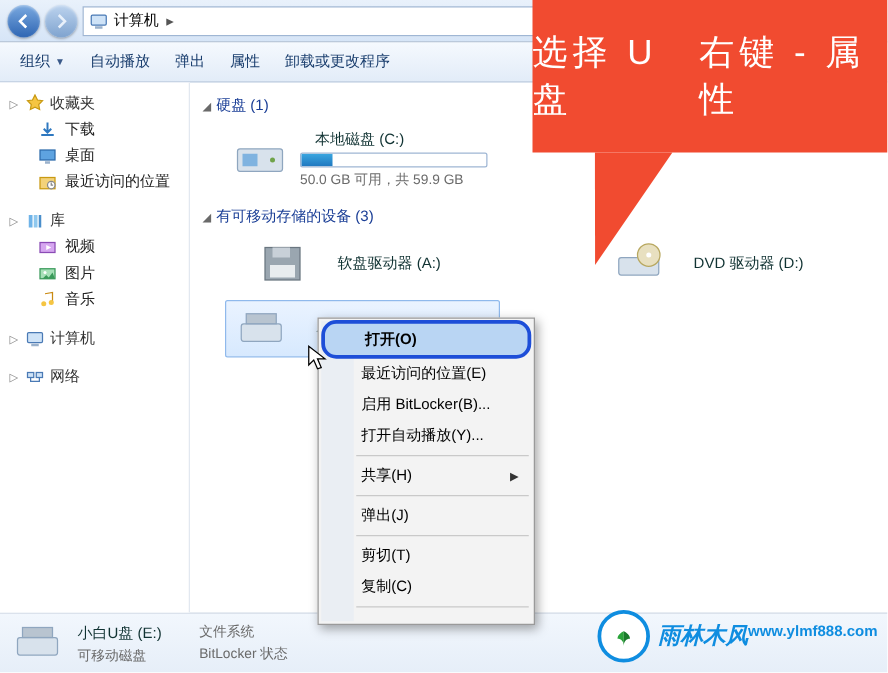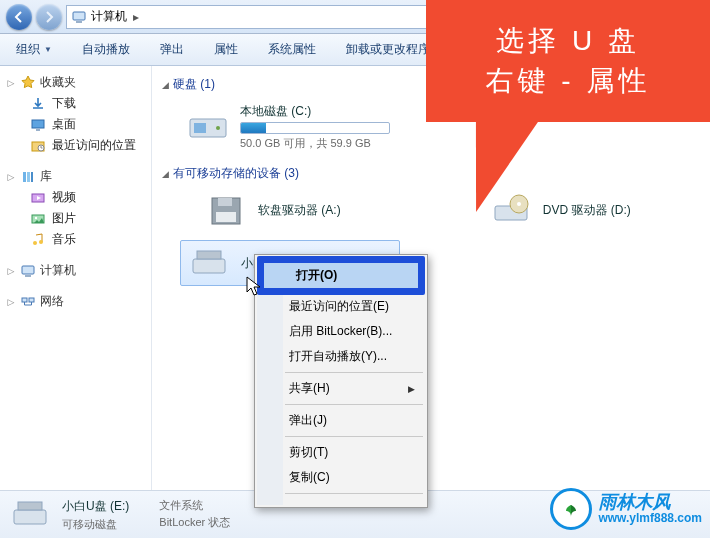--- a/index.html
+++ b/index.html
@@ -7,71 +7,71 @@
 
   
   .addrbar { height: 34px; background: linear-gradient(#e9f1fb, #d6e5f7); border-bottom: 1px solid #a8b9d0; display: flex; align-items: center; padding: 0 6px; gap: 4px; }
   .nav-btn { width: 26px; height: 26px; border-radius: 50%; background: linear-gradient(#7aa9e0,#2f66b3); box-shadow: inset 0 1px 2px rgba(255,255,255,.4), 0 1px 2px rgba(0,0,0,.3); display:flex; align-items:center; justify-content:center; color:#fff; font-size:14px; }
   .nav-btn.fwd { background: linear-gradient(#bcd3ee,#7fa3cf); }
   .addr-field { flex: 1; height: 24px; background: #fff; border: 1px solid #9fb6d4; display:flex; align-items:center; padding: 0 4px; gap:4px; }
   .addr-icon { width:16px; height:16px; display:inline-flex; align-items:center; justify-content:center; }
   .addr-sep { color:#555; padding:0 2px; }
 
   
-  .toolbar { height: 32px; background: linear-gradient(#f5f9fe,#e2ecf8); border-bottom:1px solid #b6c7dd; display:flex; align-items:center; padding:0 8px; gap:14px; }
+  .toolbar { height: 32px; background: linear-gradient(#f5f9fe,#e2ecf8); border-bottom:1px solid #b6c7dd; display:flex; align-items:center; padding:0 8px; gap:4px; }
   .tb-item { padding: 4px 8px; color:#1a3e6e; display:flex; align-items:center; gap:2px; cursor:default; }
   .tb-item .caret { font-size:8px; color:#3a5a8a; margin-left:2px; }
 
   
   .content { display:flex; height: calc(100% - 34px - 32px - 48px); }
   .sidebar { width: 152px; background:#fff; border-right:1px solid #e2e8f0; padding:6px 0 6px 2px; overflow:hidden; }
   .side-group { margin-bottom: 10px; }
   .side-head { display:flex; align-items:center; gap:4px; padding:2px 4px; color:#333; }
   .side-head .tw { width:10px; color:#888; font-size:9px; display:inline-flex; justify-content:center; }
   .side-item { display:flex; align-items:center; gap:6px; padding:2px 4px 2px 28px; color:#222; }
   .icon16 { width:16px; height:16px; display:inline-flex; align-items:center; justify-content:center; }
 
   
   .main { flex:1; padding: 6px 10px; position:relative; overflow:hidden; }
   .cat { display:flex; align-items:center; gap:4px; color:#1a3e96; margin: 4px 0 6px; }
   .cat .tw { color:#6a6a6a; font-size:9px; }
   .drive { display:flex; align-items:center; gap:10px; padding:4px 6px; margin-left:18px; width: 260px; border-radius:2px; }
   .drive.selected { background: linear-gradient(#eaf3ff,#d7e9fe); border:1px solid #8fb9ec; }
   .drive-icon { width:44px; height:36px; display:flex; align-items:center; justify-content:center; }
   .drive-info { display:flex; flex-direction:column; gap:2px; }
-  .drive-name { color:#133; }
+  .drive-name { color:#133;margin-left:12px; }
   .bar { width:150px; height:12px; border:1px solid #9fb6d4; background:#fff; border-radius:2px; overflow:hidden; }
   .bar-fill { height:100%; background: linear-gradient(#3aa6e0,#1f78c0); }
   .drive-sub { color:#6a6a6a; font-size:11px; }
   .drive-row { display:flex; gap:30px; margin-left:18px;align-items:flex-end; }
 
   
   .ctxmenu { position:absolute; left:254px; top:254px; background:#f3f3f3; border:1px solid #9a9a9a; box-shadow:2px 3px 8px rgba(0,0,0,.35); width:174px; padding:2px; }
   .ctxmenu .stripe { position:absolute; left:2px; top:2px; bottom:2px; width:26px; background:#eaeef3; }
   .ctx-item { position:relative; padding:4px 10px 4px 32px; color:#000; display:flex; align-items:center; justify-content:space-between; }
-  .ctx-item.hl { background:#b9d5f3; border:7px solid #1d4ed8; border-radius:2px; margin:-1px 0; }
+  .ctx-item.hl { background:#b9d5f3; border:3px solid #1d4ed8; border-radius:12px; margin:-1px 0; }
   .ctx-item .sub { font-size:9px; color:#333; }
   .ctx-sep { height:1px; background:#c9c9c9; margin:3px 2px 3px 28px; position:relative; }
 
   
   .statusbar { height:48px; border-top:1px solid #cfd9e6; background:linear-gradient(#f2f7fd,#e6eef8); display:flex; align-items:center; padding:4px 10px; gap:12px; }
   .status-icon { width:40px; height:34px; display:flex; align-items:center; justify-content:center; }
   .status-cols { display:flex; gap:30px; }
   .stat-col { display:flex; flex-direction:column; gap:2px; }
   .stat-title { color:#133; }
   .stat-sub { color:#6a6a6a; font-size:11px; }
 
   
-  .callout { position:absolute; right:0; top:0; width:284px; height:122px; background:#f14b30; color:#fff; font-size:28px; display:flex; flex-direction:column; align-items:center; justify-content:center; gap:2px; letter-spacing:4px; }
+  .callout { position:absolute; right:0; top:0; width:284px; height:122px; background:#f14b30; color:#fff; font-size:28px; display:flex; flex-direction:row; align-items:center; justify-content:center; gap:2px; letter-spacing:4px; }
   .callout-tail { position:absolute; right:180px; top:122px; width:0; height:0; border-left:16px solid transparent; border-right:46px solid transparent; border-top:90px solid #f14b30; transform: skewX(-10deg); }
 
   
   .watermark { position:absolute; right:8px; bottom:8px; display:flex; align-items:center; gap:6px; }
   .wm-circle { width:42px; height:42px; border:3px solid #0f8de0; border-radius:50%; display:flex; align-items:center; justify-content:center; background:#fff; }
-  .wm-text { display:flex; flex-direction:column; line-height:1.1; }
+  .wm-text { display:flex; line-height:1.1; }
   .wm-top { color:#0f8de0; font-size:18px; font-weight:bold; font-style:italic; }
   .wm-bot { color:#0f8de0; font-size:12px; font-weight:bold; }
 
   .cursor { position:absolute; left:246px; top:276px; pointer-events:none; }
 
   
   svg { display:block; }
 </style>
 </head>
 <body>
@@ -105,23 +105,20 @@
       <span class="caret">▼</span>
     </div>
   <div class="tb-item">
       <span>自动播放</span>
     </div>
   <div class="tb-item">
       <span>弹出</span>
     </div>
   <div class="tb-item">
       <span>属性</span>
-    </div>
-  <div class="tb-item">
-      <span>系统属性</span>
     </div>
   <div class="tb-item">
       <span>卸载或更改程序</span>
     </div>
 </div>
 
 <div class="content">
 
   <div class="sidebar">
     <div class="side-group">

